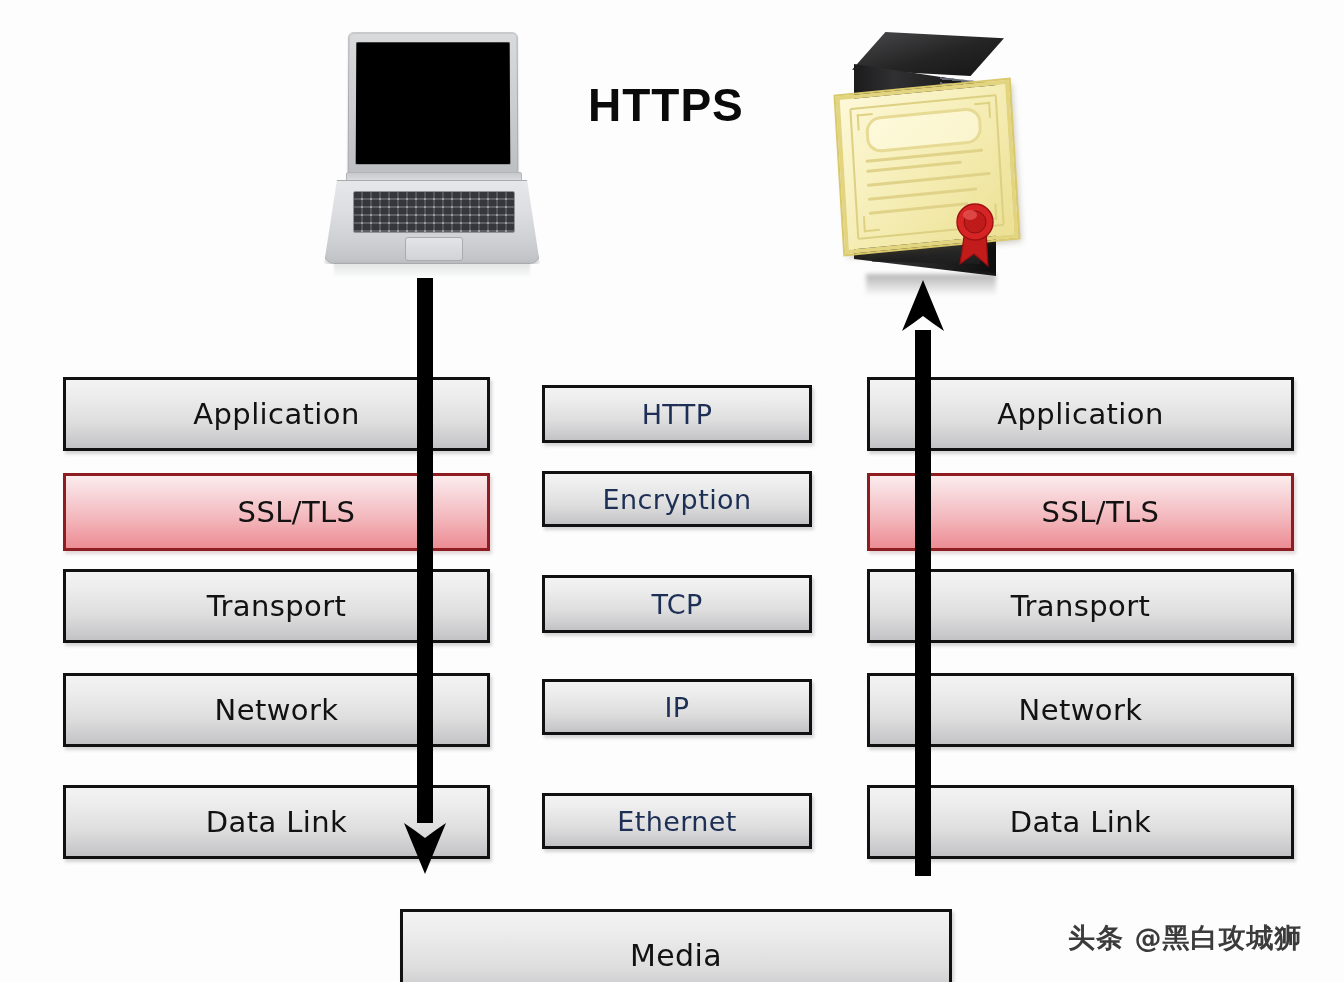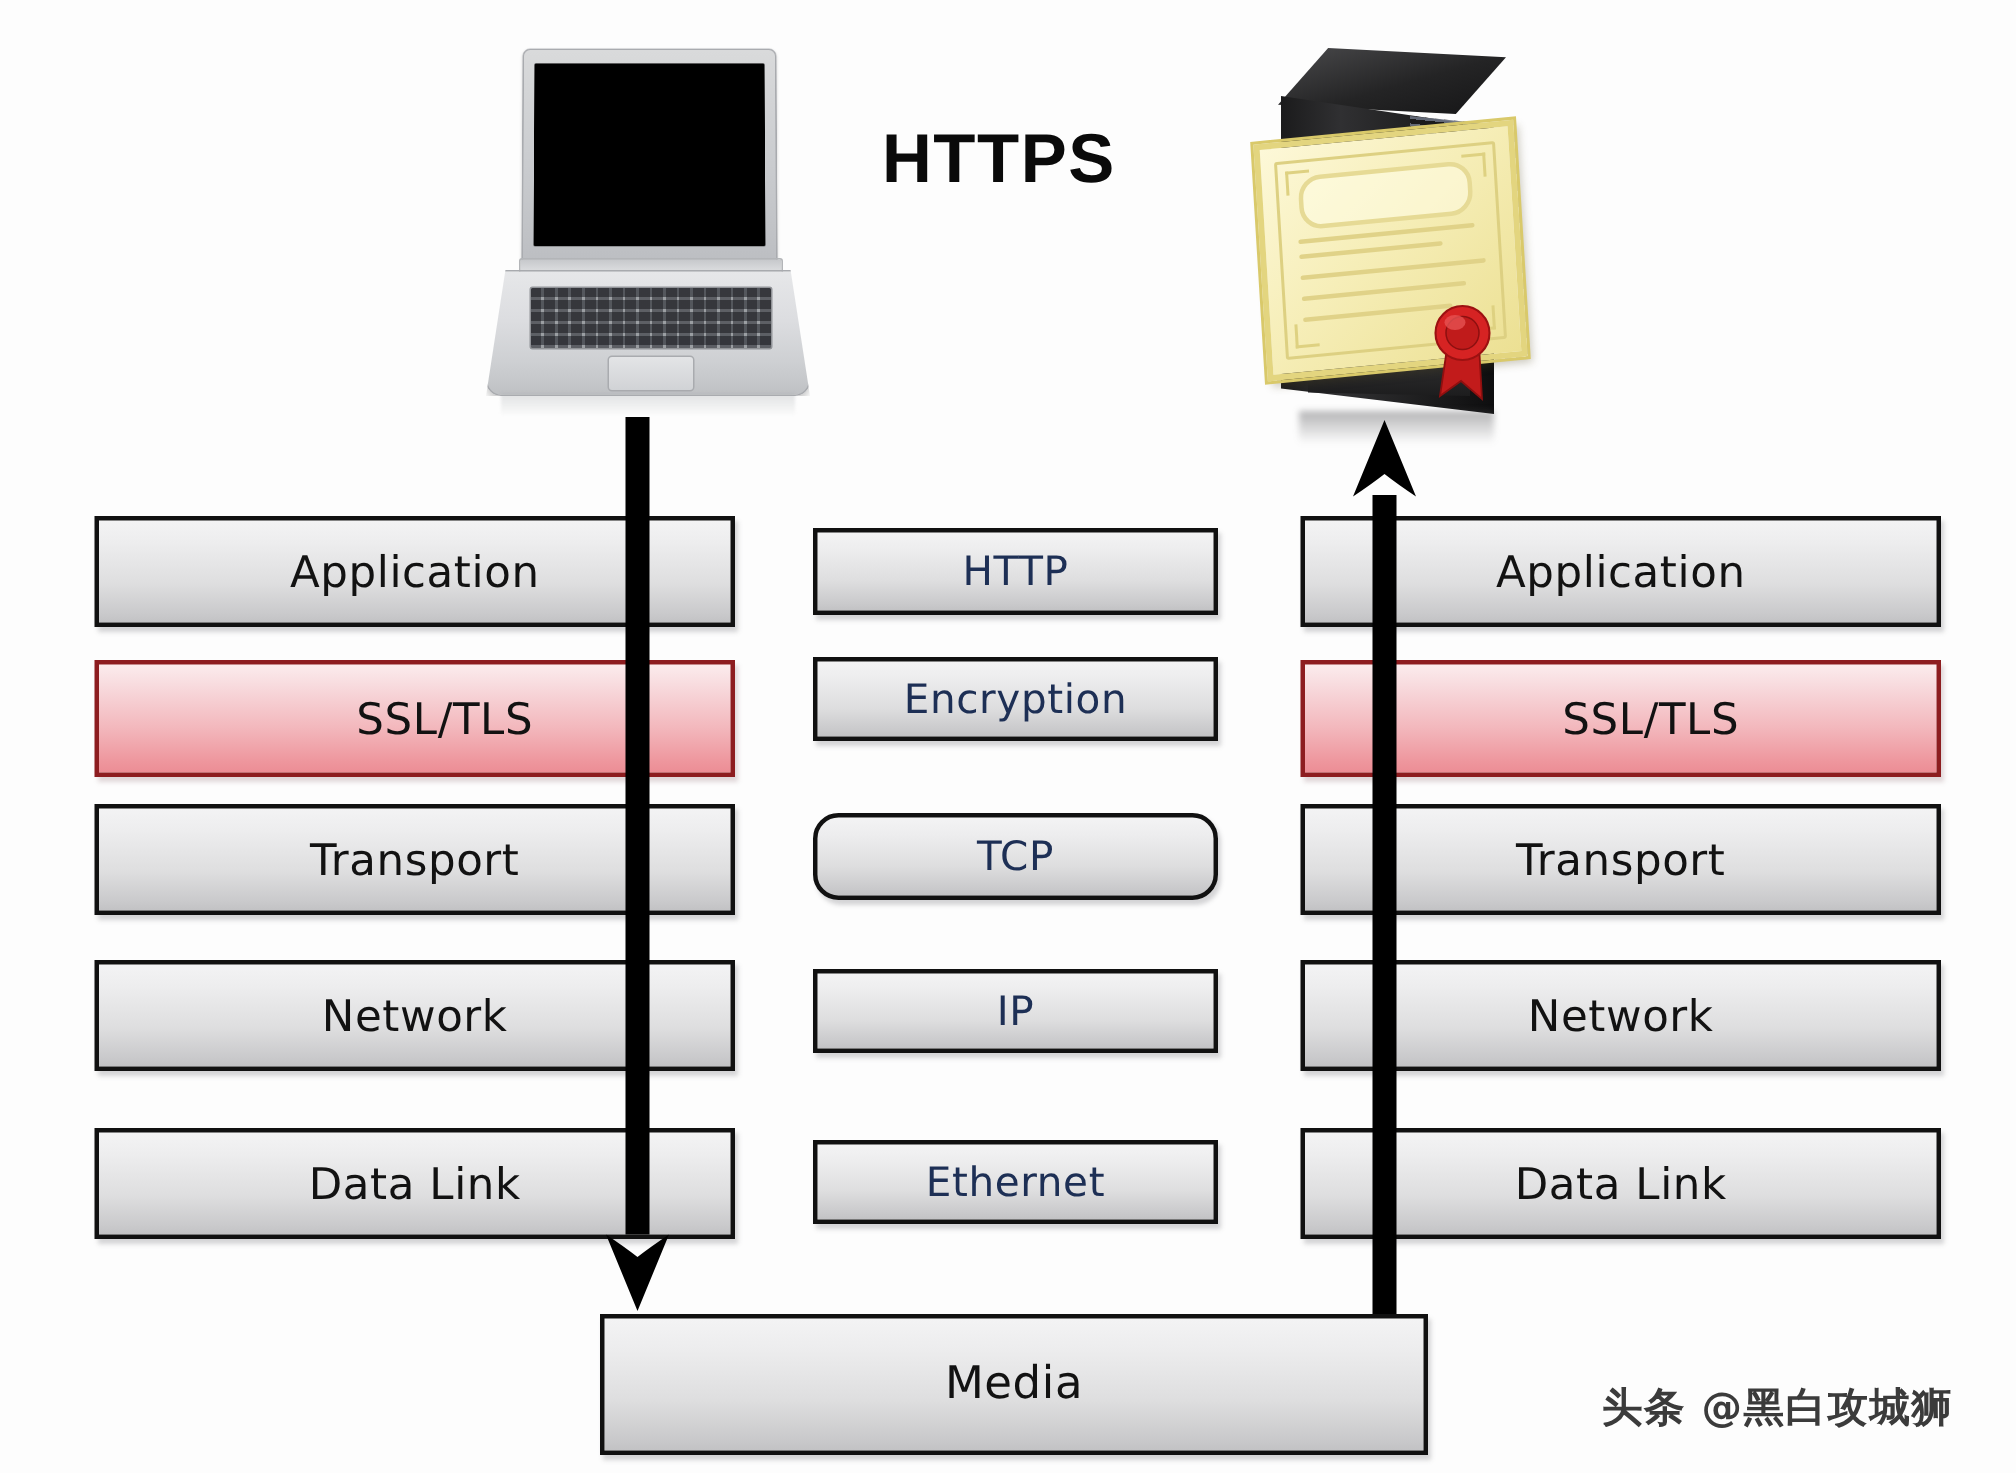--- a/index.html
+++ b/index.html
@@ -37,20 +37,21 @@
   
   .layer-box {
     position: absolute;
     box-sizing: border-box;
     border: 3px solid #111111;
     background: linear-gradient(to bottom, #f3f3f4 0%, #ededee 22%, #dededf 62%, #c9c9cb 92%, #c2c2c4 100%);
     box-shadow: 2px 3px 3px rgba(120,120,125,0.30);
     display: flex;
     align-items: center;
     justify-content: center;
+    margin-top: 33px;
   }
   .layer-box.red {
     border: 3px solid #8d1d20;
     background: linear-gradient(to bottom, #fbeced 0%, #f8dcdf 18%, #f3b8bd 58%, #ee969d 90%, #ec8d95 100%);
     box-shadow: 2px 3px 3px rgba(150,120,125,0.28);
     padding-left: 40px;
   }
   .layer-label {
     font-family: "DejaVu Sans", "Liberation Sans", sans-serif;
     font-size: 29px;
@@ -325,21 +326,21 @@
   <div class="layer-box" style="left:63px; top:752px; width:427px; height:74px;">
     <span class="layer-label">Data Link</span>
   </div>
 
   <div class="layer-box" style="left:542px; top:352px; width:270px; height:58px;">
     <span class="layer-label blue">HTTP</span>
   </div>
   <div class="layer-box" style="left:542px; top:438px; width:270px; height:56px;">
     <span class="layer-label blue">Encryption</span>
   </div>
-  <div class="layer-box" style="left:542px; top:542px; width:270px; height:58px;border-radius:17px;">
+  <div class="layer-box" style="left:542px; top:542px; width:270px; height:58px;">
     <span class="layer-label blue">TCP</span>
   </div>
   <div class="layer-box" style="left:542px; top:760px; width:270px; height:56px;">
     <span class="layer-label blue">Ethernet</span>
   </div>
   <div class="layer-box" style="left:542px; top:646px; width:270px; height:56px;">
     <span class="layer-label blue">IP</span>
   </div>
 
   <div class="layer-box" style="left:867px; top:344px; width:427px; height:74px;">

